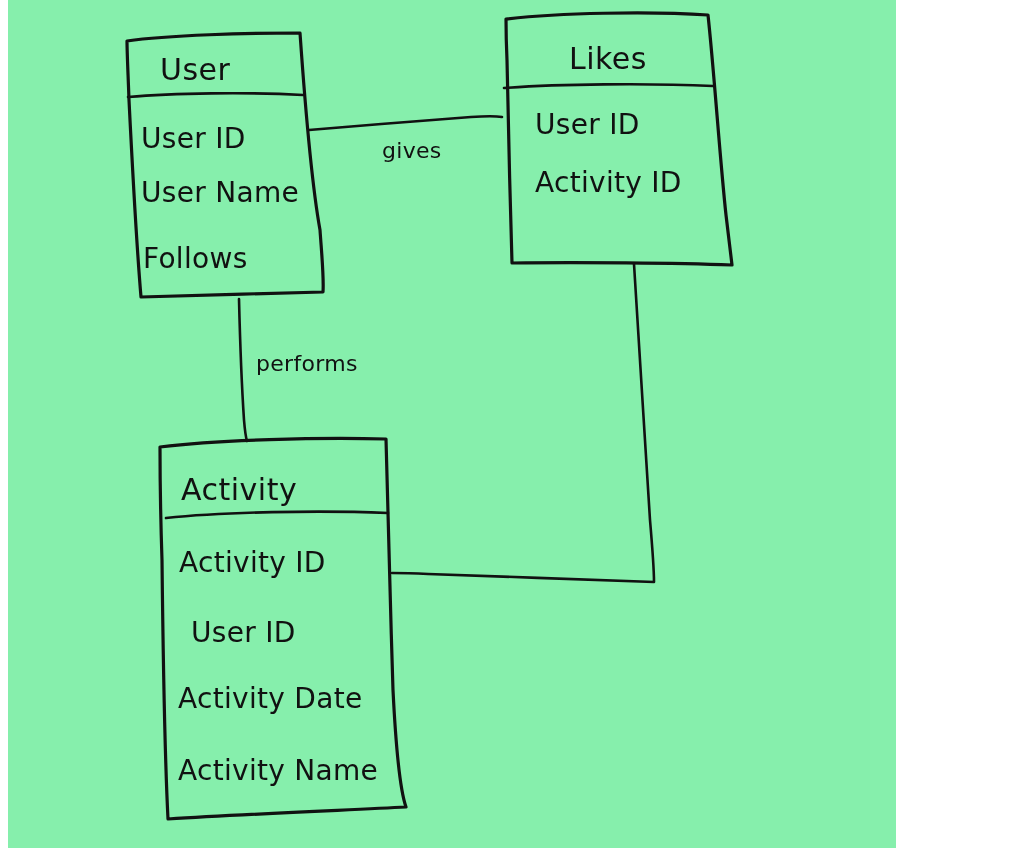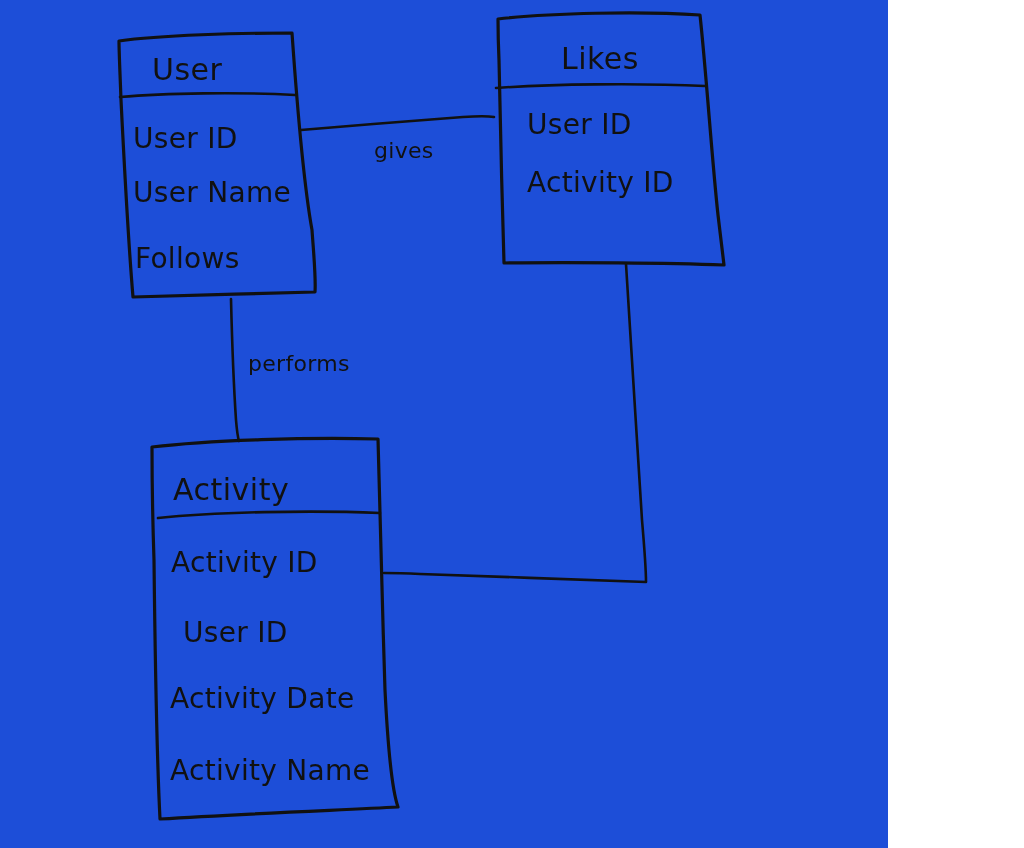--- a/index.html
+++ b/index.html
@@ -4,23 +4,24 @@
 <style>
   html, body {
     margin: 0;
     padding: 0;
     background: #ffffff;
   }
   #canvas {
     position: relative;
     width: 888px;
     height: 848px;
-    background: #1d4ed8;
+    background: #86efac;
     overflow: hidden;
     font-family: "DejaVu Sans", sans-serif;
+    margin-left: 8px;
   }
   #sketch {
     position: absolute;
     top: 0; left: 0;
     width: 1024px;
     height: 848px;
   }
   .hand {
     font-family: "DejaVu Sans", sans-serif;
     fill: #111111;

